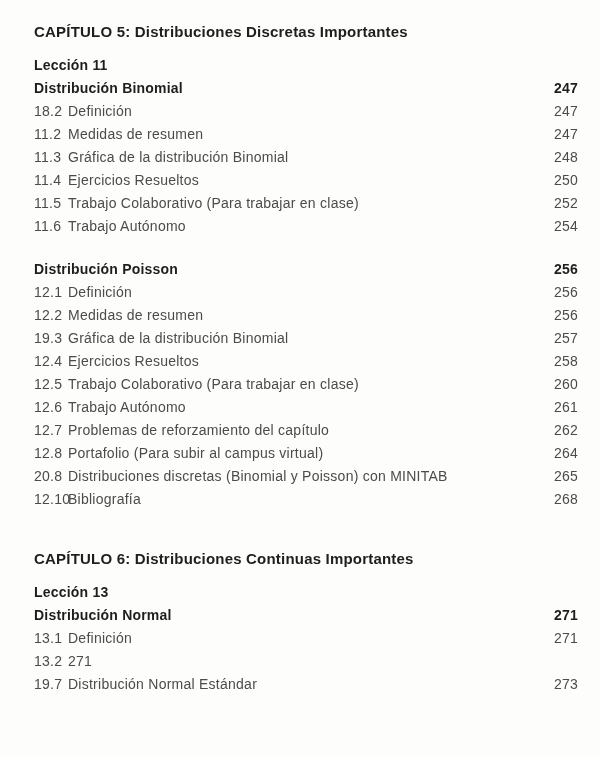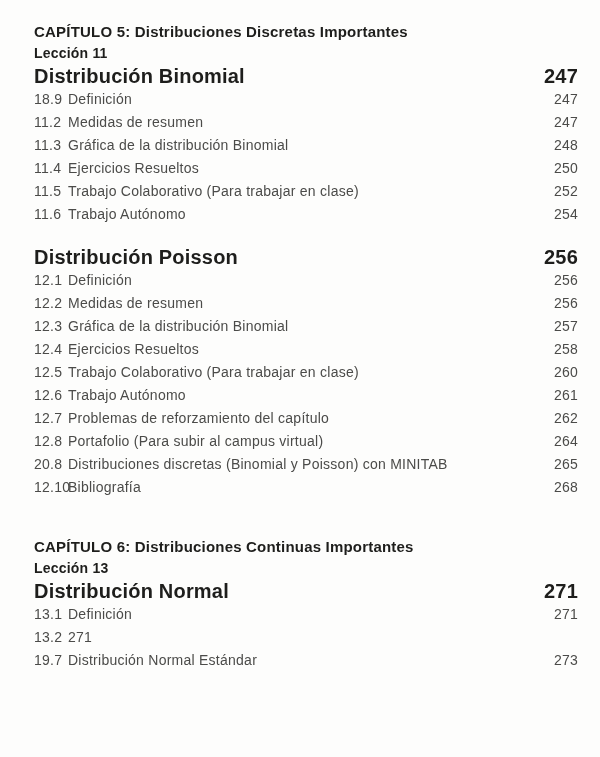--- a/index.html
+++ b/index.html
@@ -18,33 +18,33 @@
   }
   .chapter { display: block; }
   .chapter + .chapter { margin-top: 38px; }
   .chapter-heading {
     font-size: 15px;
     line-height: 20px;
     font-weight: bold;
     letter-spacing: 0.2px;
     color: #1e1e1c;
   }
-  .lesson { margin-top: 0; }
+  .lesson { margin-top: 12px; }
   .lesson + .lesson { margin-top: 20px; }
   .lesson-name {
     font-size: 14px;
     line-height: 23px;
     font-weight: bold;
     letter-spacing: 0.2px;
     color: #1e1e1c;
   }
   .lesson-title-row {
     display: flex;
     align-items: baseline;
-    font-size: 20px;
+    font-size: 14px;
     line-height: 23px;
     font-weight: bold;
     letter-spacing: 0.2px;
     color: #1e1e1c;
   }
   .lesson-title { flex: 1; }
   .lesson-page { text-align: right; white-space: nowrap; }
   .items { display: block; }
   .item-row {
     display: flex;
@@ -70,21 +70,21 @@
     <h1 class="chapter-heading">CAPÍTULO 5: Distribuciones Discretas Importantes</h1>
     <div class="lessons">
   <div class="lesson">
     <div class="lesson-name">Lección 11</div>
     <div class="lesson-title-row">
       <span class="lesson-title">Distribución Binomial</span>
       <span class="lesson-page">247</span>
     </div>
     <div class="items">
   <div class="item-row">
-    <span class="item-num">18.9</span>
+    <span class="item-num">18.2</span>
     <span class="item-title">Definición</span>
     <span class="item-page">247</span>
   </div>
 
   <div class="item-row">
     <span class="item-num">11.2</span>
     <span class="item-title">Medidas de resumen</span>
     <span class="item-page">247</span>
   </div>
 
@@ -126,21 +126,21 @@
     <span class="item-page">256</span>
   </div>
 
   <div class="item-row">
     <span class="item-num">12.2</span>
     <span class="item-title">Medidas de resumen</span>
     <span class="item-page">256</span>
   </div>
 
   <div class="item-row">
-    <span class="item-num">12.3</span>
+    <span class="item-num">19.3</span>
     <span class="item-title">Gráfica de la distribución Binomial</span>
     <span class="item-page">257</span>
   </div>
 
   <div class="item-row">
     <span class="item-num">12.4</span>
     <span class="item-title">Ejercicios Resueltos</span>
     <span class="item-page">258</span>
   </div>
 

